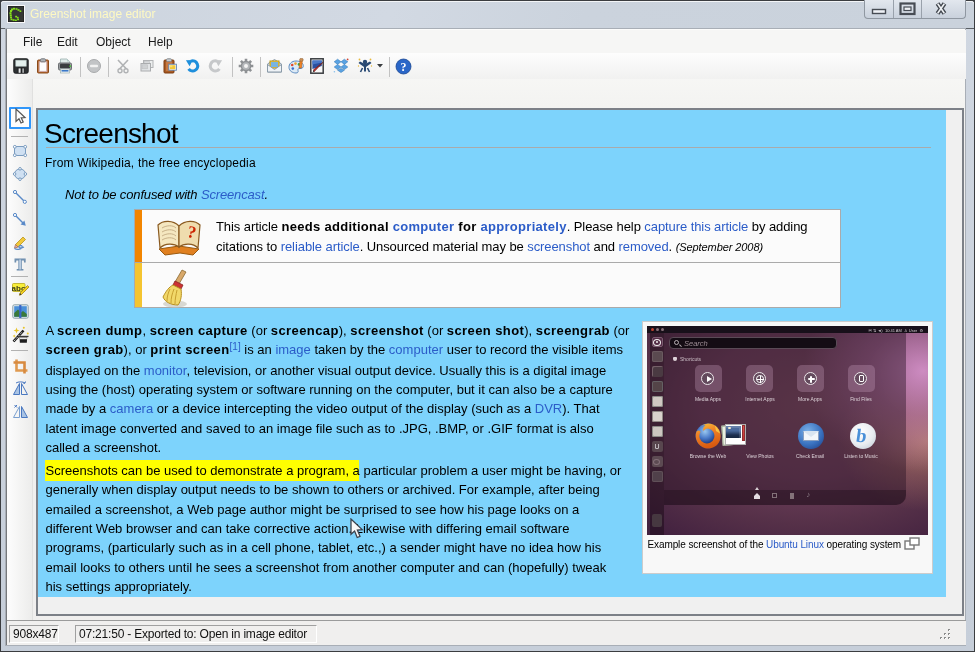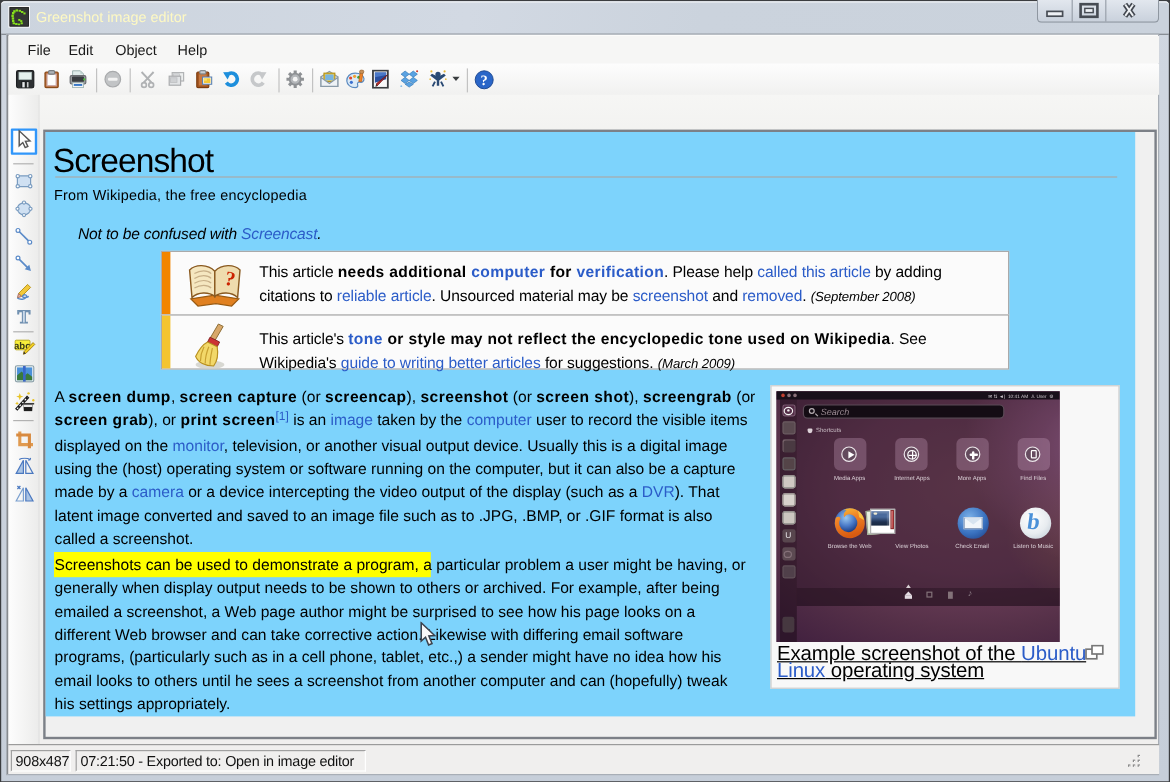--- a/index.html
+++ b/index.html
@@ -50,22 +50,22 @@
 .ambox { position:absolute; left:96px; width:707px; background:#fbfbfb; border:1px solid #aaa; font-size:13px; }
 .ambox .bar { position:absolute; left:0; top:0; bottom:0; width:7px; }
 .ambox .txt { position:absolute; left:81px; top:0; line-height:20px; }
 .amdate { font-size:11px; font-style:italic; }
 .para { position:absolute; left:7.5px; font-size:13px; line-height:19.4px; white-space:nowrap; }
 .para b { letter-spacing:0.4px; }
 .ambox b { letter-spacing:0.3px; }
 .ambox .txt { letter-spacing:-0.08px; }
 #hl { position:absolute; left:7px; top:349.5px; width:314px; height:21px; background:#ffff00; }
 #thumb { position:absolute; left:604px; top:211px; width:291px; height:253px; background:#f8f8f8; border:1px solid #ccc; }
-#ubuntu { position:absolute; left:4px; top:4px; width:236px; height:209px; background:#5d3652; overflow:hidden; }
-#caption { position:absolute; left:4.5px; top:216px; letter-spacing:-0.1px; width:262px; font-size:17px; line-height:13.7px; color:#000;text-decoration:underline; }
+#ubuntu { position:absolute; left:4px; top:4px; width:281px; height:209px; background:#5d3652; overflow:hidden; }
+#caption { position:absolute; left:4.5px; top:216px; letter-spacing:-0.1px; width:262px; font-size:10px; line-height:13.7px; color:#000; }
 .tile { width:27px; height:27px; border-radius:5px; background:rgba(205,165,195,0.30); }
 .tcirc { width:13px; height:13px; border-radius:50%; background:rgba(95,72,90,0.8); border:1.2px solid #ece6ea; }
 .tcirc .glyph { position:absolute; }
 .tlab { font-size:5px; color:#ded4da; text-align:center; }
 </style>
 </head>
 <body>
 <div id="frame"></div>
 <div id="titlebar"></div>
 <div id="appicon"></div>
@@ -316,32 +316,31 @@
       <div id="fromwiki">From Wikipedia, the free encyclopedia</div>
       <div class="ambox" style="top:99px;height:54px;">
         <div class="bar" style="background:#f28500"></div>
         <svg style="position:absolute;left:20px;top:8px" width="50" height="39" viewBox="0 0 50 39">
           <path d="M25 35 L10 37 L4 31 L24 28 L44 31 L38 37 Z" fill="#e08020" stroke="#9a5a10"></path>
           <path d="M24 8 C18 2 8 2 3 7 L5 30 C10 25 19 25 24 29 Z" fill="#f5e7c0" stroke="#8a5a20" stroke-width="1.2"></path>
           <path d="M24 8 C30 2 40 2 45 7 L43 30 C38 25 29 25 24 29 Z" fill="#efdcae" stroke="#8a5a20" stroke-width="1.2"></path>
           <path d="M7 10 C12 7 18 7 21 10 M7 14 C12 11 18 11 21 14 M7 18 C12 15 18 15 21 18 M7 22 C12 19 18 19 21 22" stroke="#c8b088" stroke-width="1" fill="none"></path>
           <text x="33" y="19" font-size="17" font-weight="bold" fill="#cc2200" font-family="Liberation Serif" transform="rotate(12 33 12)">?</text>
         </svg>
-        <div class="txt" style="top:7px">This article <b>needs additional <a>computer</a> for <a>verification</a></b>. Please help <a>called this article</a> by adding<br>citations to <a>reliable article</a>. Unsourced material may be <a>screenshot</a> and <a>removed</a>. <span class="amdate">(September 2008)</span></div>
+        <div class="txt" style="top:7px">This article <b>needs additional <a>computer</a> for <a>appropriately</a></b>. Please help <a>capture this article</a> by adding<br>citations to <a>reliable article</a>. Unsourced material may be <a>screenshot</a> and <a>removed</a>. <span class="amdate">(September 2008)</span></div>
       </div>
       <div class="ambox" style="top:152px;height:46px;">
         <div class="bar" style="background:#f4c430"></div>
         <svg style="position:absolute;left:27px;top:6px" width="32" height="40" viewBox="0 0 32 40">
           <ellipse cx="13" cy="35" rx="12" ry="3.5" fill="#d0d0c8" opacity="0.8"></ellipse>
           <path d="M20 1 L24 3 L17 15 L13 13 Z" fill="#d8a86a" stroke="#8a6a30" stroke-width="0.8"></path>
           <path d="M13 12 L21 16 L19 20 L11 16 Z" fill="#cc3333" stroke="#882222" stroke-width="0.8"></path>
           <path d="M11 16 L19 20 C20 26 19 32 16 36 C9 36 3 33 1 28 C4 22 7 18 11 16 Z" fill="#f2d869" stroke="#b89020" stroke-width="1"></path>
           <path d="M8 20 C6 24 5 28 5 32 M12 20 C10 25 9 29 9 34 M15 21 C14 26 13 30 13 35" stroke="#c8a030" stroke-width="1" fill="none"></path>
         </svg>
-        <div class="txt" style="top:10px">This article's <b><a>tone</a> or style may not reflect the encyclopedic tone used on Wikipedia</b>. See<br>Wikipedia's <a>guide to writing better articles</a> for suggestions. <span class="amdate">(March 2009)</span></div>
       </div>
       <div id="hl"></div>
       <div class="para" style="top:210.7px">A <b>screen dump</b>, <b>screen capture</b> (or <b>screencap</b>), <b>screenshot</b> (or <b>screen shot</b>), <b>screengrab</b> (or<br><b>screen grab</b>), or <b>print screen</b><sup><a>[1]</a></sup> is an <a>image</a> taken by the <a>computer</a> user to record the visible items<br>displayed on the <a>monitor</a>, television, or another visual output device. Usually this is a digital image<br>using the (host) operating system or software running on the computer, but it can also be a capture<br>made by a <a>camera</a> or a device intercepting the video output of the display (such as a <a>DVR</a>). That<br>latent image converted and saved to an image file such as to .JPG, .BMP, or .GIF format is also<br>called a screenshot.</div>
       <div class="para" style="top:350.7px">Screenshots can be used to demonstrate a program, a particular problem a user might be having, or<br>generally when display output needs to be shown to others or archived. For example, after being<br>emailed a screenshot, a Web page author might be surprised to see how his page looks on a<br>different Web browser and can take corrective action. Likewise with differing email software<br>programs, (particularly such as in a cell phone, tablet, etc.,) a sender might have no idea how his<br>email looks to others until he sees a screenshot from another computer and can (hopefully) tweak<br>his settings appropriately.</div>
       <div id="thumb">
         <div id="ubuntu">
           <div class="abs" style="left:0;top:0;width:281px;height:209px;background:
             radial-gradient(ellipse 120px 100px at 276px 45px, rgba(216,148,205,0.9) 0%, rgba(200,130,185,0.5) 45%, rgba(160,90,140,0) 100%),
             radial-gradient(ellipse 90px 70px at 280px 115px, rgba(215,155,115,0.6) 0%, rgba(190,130,100,0.3) 50%, rgba(120,70,90,0) 100%),
             radial-gradient(ellipse 240px 160px at 58% 38%, #7e4e62 0%, #6e405a 45%, #553048 75%, #432240 100%);"></div>
@@ -446,21 +445,21 @@
           <rect x="6" y="1" width="9" height="7" fill="#fff" stroke="#777" stroke-width="1.4"></rect>
         </svg>
       </div>
       <svg style="position:absolute;left:312px;top:408px" width="14" height="22" viewBox="0 0 14 22">
         <path d="M1 1 L1 16.2 L4.6 13 L7.2 19.5 L10 18.3 L7.4 12 L12.2 11.6 Z" fill="#f8f8f8" stroke="#3c424c" stroke-width="1.3" stroke-linejoin="miter"></path>
       </svg>
     </div>
   </div>
   <div id="status">
     <div class="panel" style="left:2px;width:50px;">908x487</div>
-    <div class="panel" style="left:56px;width:242px;">07:21:50 - Exported to: Open in image editor</div>
+    <div class="panel" style="left:68px;width:242px;">07:21:50 - Exported to: Open in image editor</div>
     <svg style="position:absolute;right:14px;top:7px" width="13" height="13" viewBox="0 0 13 13">
         <g fill="#8a8a8a">
           <rect x="9" y="1" width="2" height="2"></rect>
           <rect x="5" y="5" width="2" height="2"></rect>
           <rect x="9" y="5" width="2" height="2"></rect>
           <rect x="1" y="9" width="2" height="2"></rect>
           <rect x="5" y="9" width="2" height="2"></rect>
           <rect x="9" y="9" width="2" height="2"></rect>
         </g>
         <g fill="#fff">

